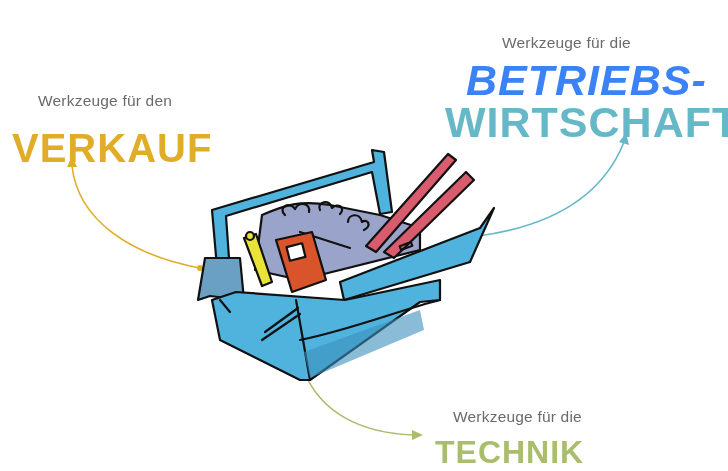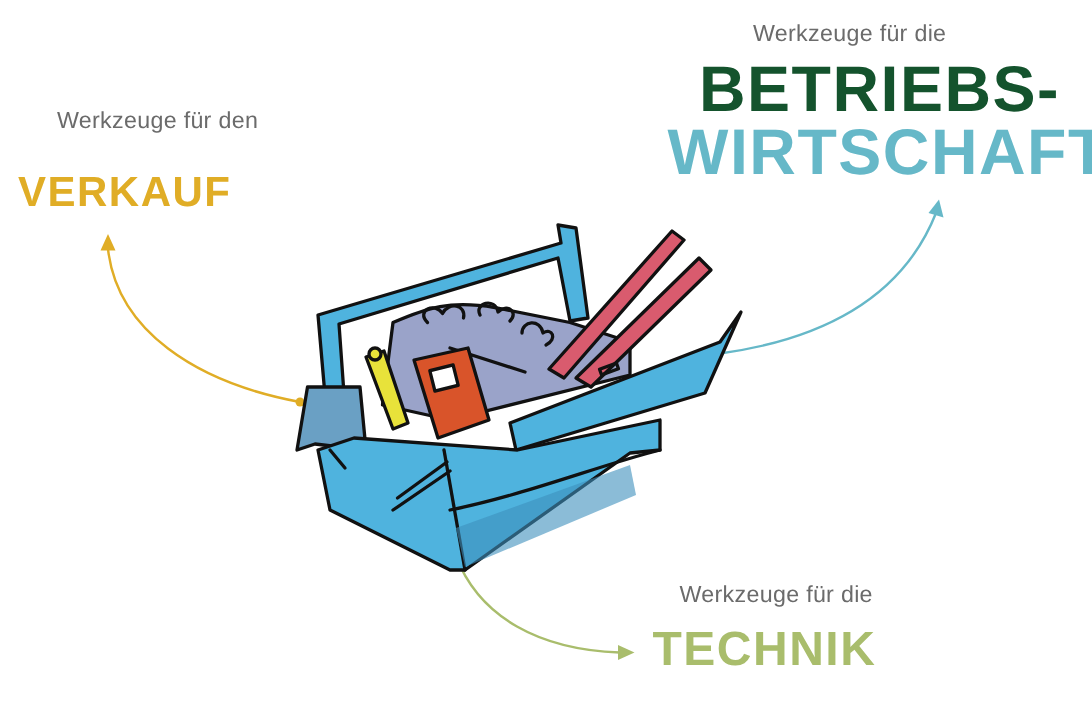--- a/index.html
+++ b/index.html
@@ -1,24 +1,24 @@
 <!DOCTYPE html>
 <html><head>
 <meta charset="utf-8">
 <style>
   html, body { margin:0; padding:0; background:#ffffff; }
   body { width:728px; height:471px; position:relative; overflow:hidden;
          font-family:"Liberation Sans", sans-serif; }
-  .label { position:absolute; }
+  .label { position:absolute;margin-top:20px; }
   .small { color:#6b6b6b; font-size:15.5px; letter-spacing:0.2px; white-space:nowrap; }
-  .big { font-weight:bold; font-size:28px; line-height:40px; letter-spacing:1px; white-space:nowrap; }
+  .big { font-weight:bold; font-size:40px; line-height:40px; letter-spacing:1px; white-space:nowrap; }
   #verkauf-small { left:38px; top:72px; }
   #verkauf-big { left:12px; top:108px; color:#e0ad26; }
   #bw-small { left:502px; top:14px; }
-  #bw-big1 { left:466px; top:38px; color:#14532d; font-size:43px; line-height:44px; }
+  #bw-big1 { left:466px; top:38px; color:#3b82f6; font-size:43px; line-height:44px;font-style:italic; }
   #bw-big2 { left:445px; top:80px; color:#66b8c8; font-size:43px; line-height:44px; }
   #tech-small { left:453px; top:388px; }
   #tech-big { left:435px; top:411px; color:#a9bd6c; font-size:32px; line-height:42px; }
   svg { position:absolute; left:0; top:0; }
 </style>
 </head>
 <body>
 
 <svg width="728" height="471" viewBox="0 0 728 471">
 

